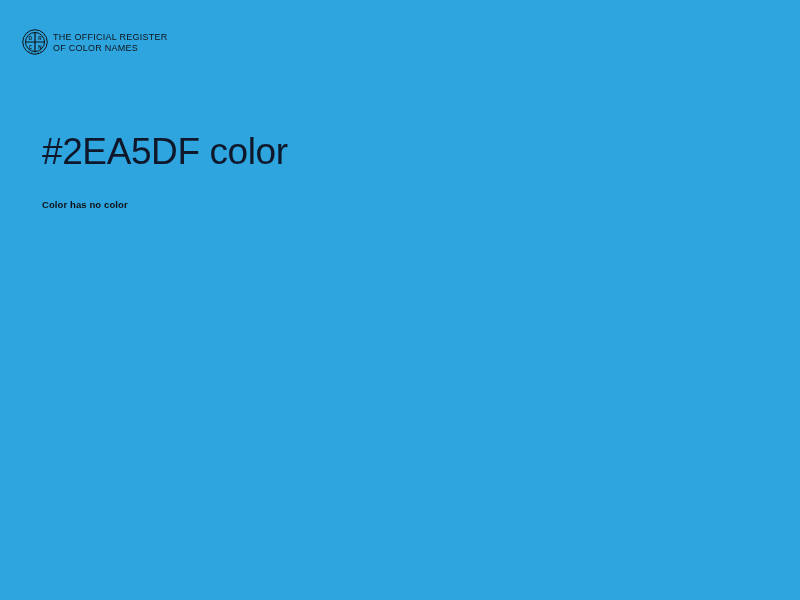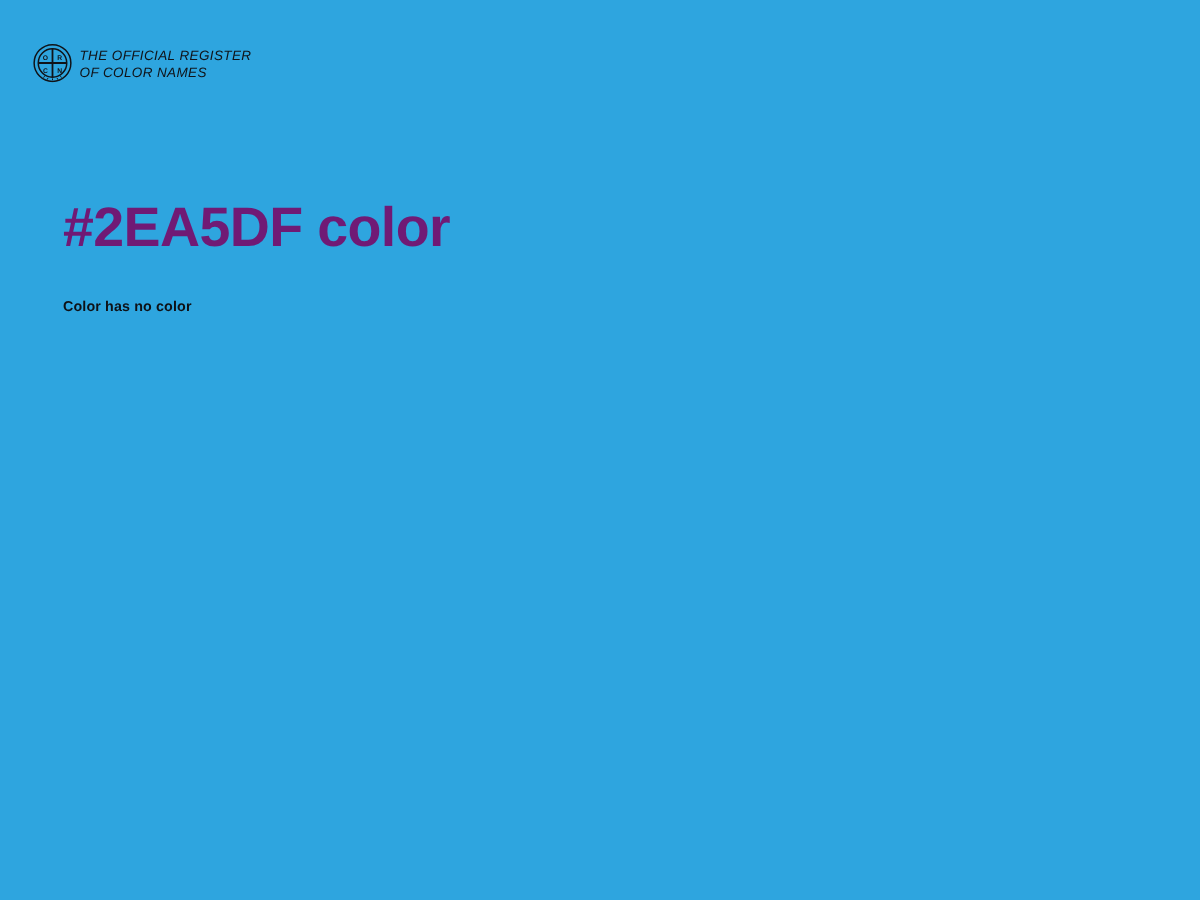--- a/index.html
+++ b/index.html
@@ -34,42 +34,41 @@
     height: 26px;
     flex: 0 0 26px;
     display: block;
   }
   .brand-text {
     display: flex;
     flex-direction: column;
     justify-content: center;
     line-height: 10.5px;
     padding-top: 1px;
-    font-style: italic;
   }
   .brand-text span {
     font-family: "Liberation Sans", sans-serif;
     font-size: 9px;
     font-weight: 400;
     letter-spacing: 0.25px;
     color: #101318;
     white-space: nowrap;
   }
 
   
   .headline {
     position: absolute;
     left: 42px;
     top: 131px;
     margin: 0;
     font-family: "Liberation Sans", sans-serif;
     font-size: 37px;
-    font-weight: bold;
+    font-weight: normal;
     letter-spacing: -0.4px;
-    color: #701a75;
+    color: #0f172a;
     white-space: nowrap;
   }
   .subline {
     position: absolute;
     left: 42px;
     top: 199px;
     margin: 0;
     font-family: "Liberation Sans", sans-serif;
     font-size: 9.5px;
     font-weight: bold;

